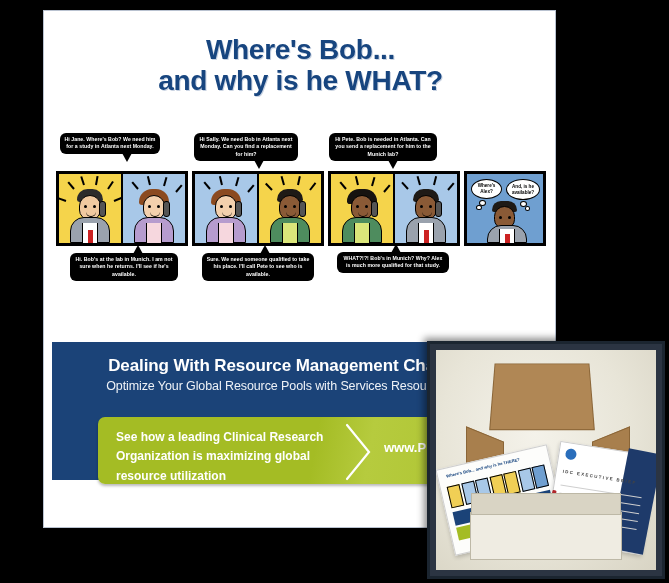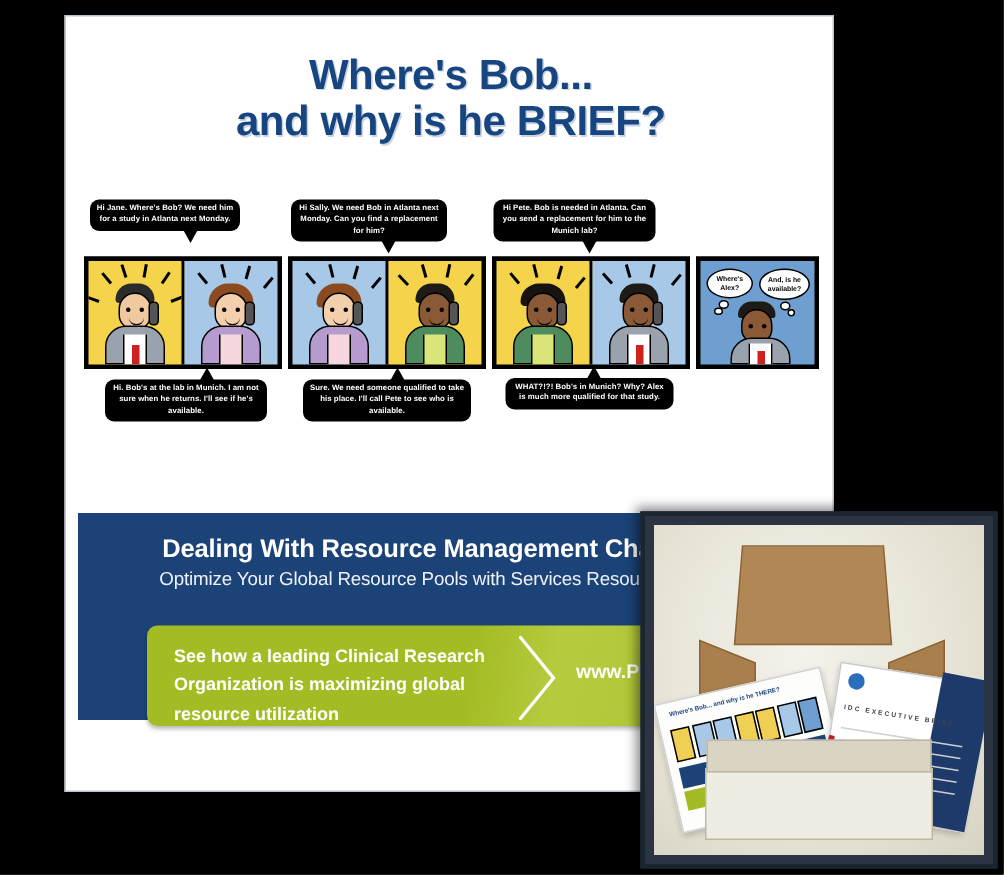--- a/index.html
+++ b/index.html
@@ -143,21 +143,21 @@
 </style>
 </head>
 <body>
 
 <div class="stage">
 
   <div class="card">
 
     <div class="title-wrap">
       <div class="title-l1">Where's Bob...</div>
-      <div class="title-l2">and why is he BRIEF?</div>
+      <div class="title-l2">and why is he WHAT?</div>
     </div>
 
     <div class="comic">
 
       <div class="bub down" style="left:8px;top:2px;width:100px;">Hi Jane. Where's Bob? We need him for a study in Atlanta next Monday.<span class="tail" style="left:62%;"></span></div>
       <div class="panel" style="left:4px;width:132px;">
         <div class="half bg-yellow">
           <div class="rays">
             <span class="ray" style="left:14px;top:6px;transform:rotate(-40deg);"></span>
             <span class="ray" style="left:24px;top:2px;transform:rotate(-18deg);"></span>

